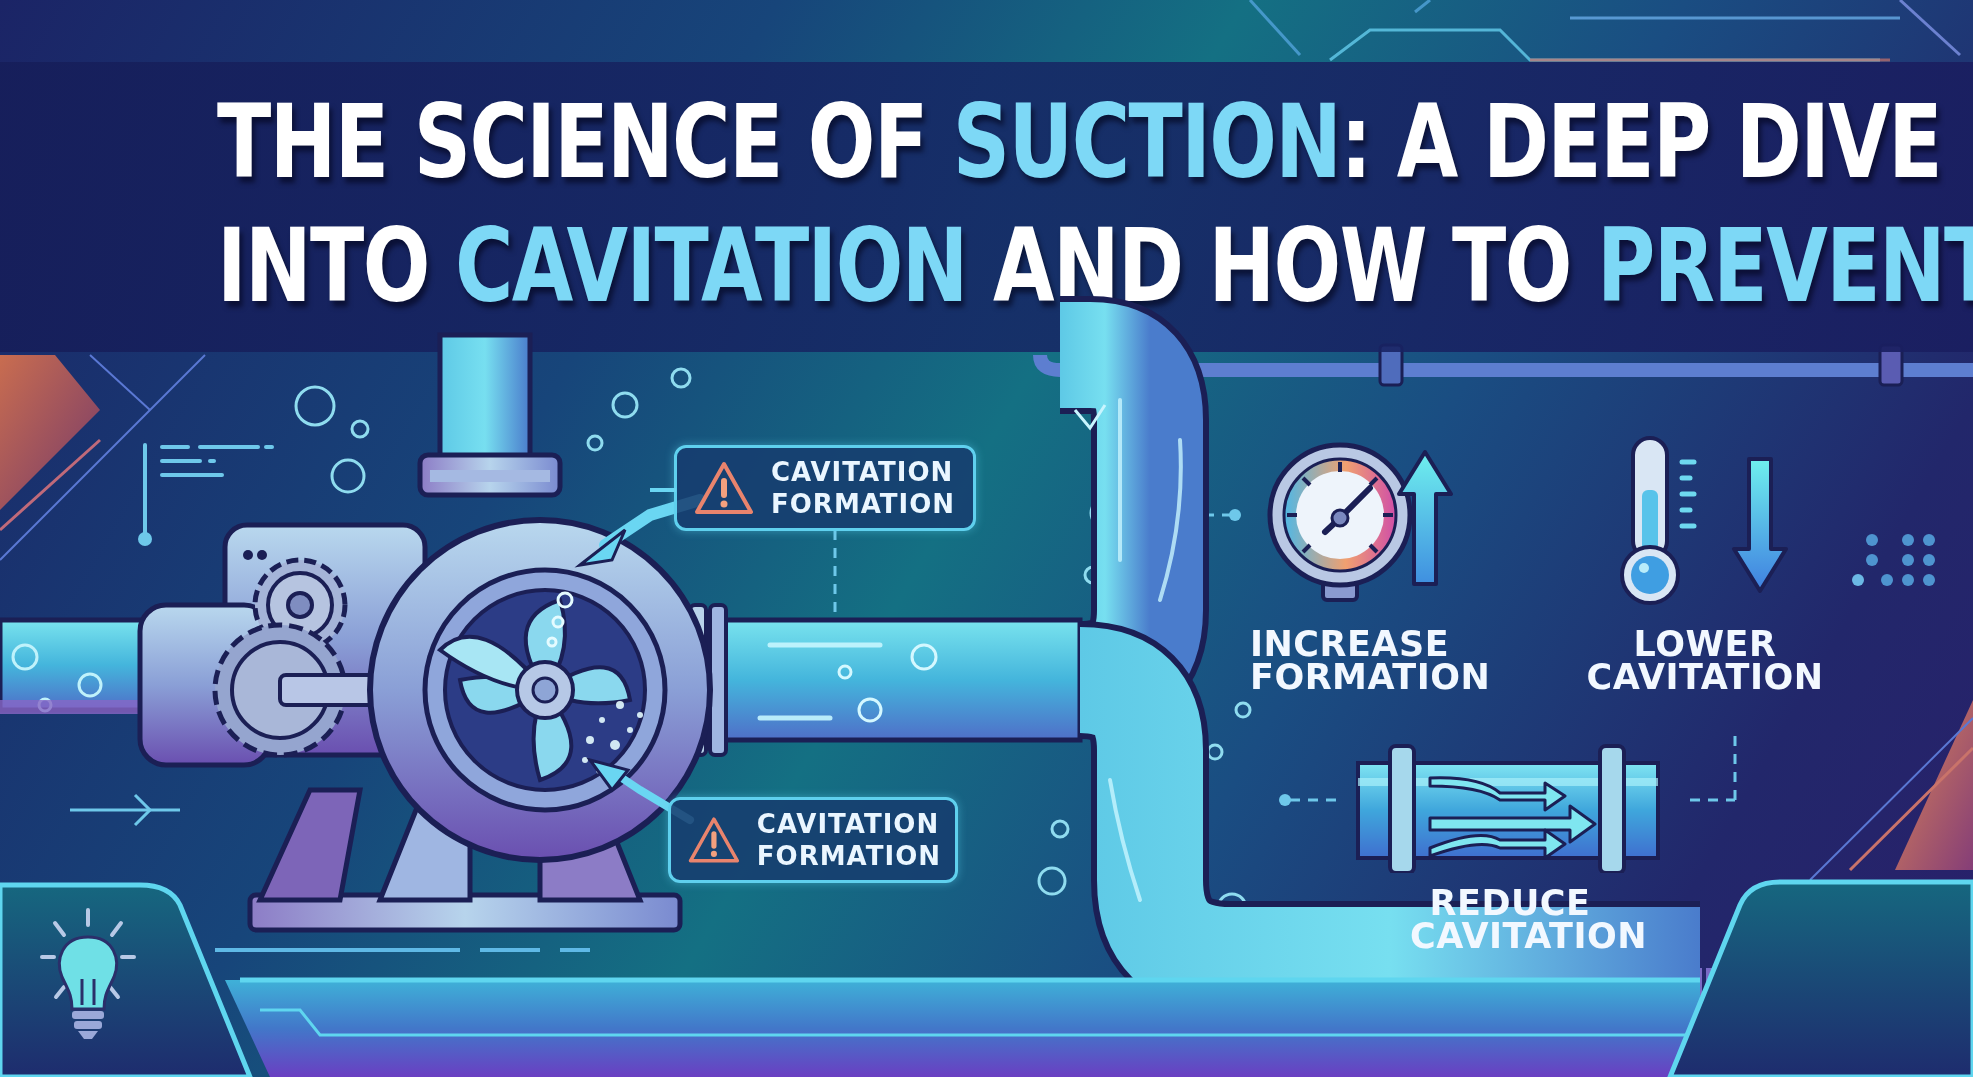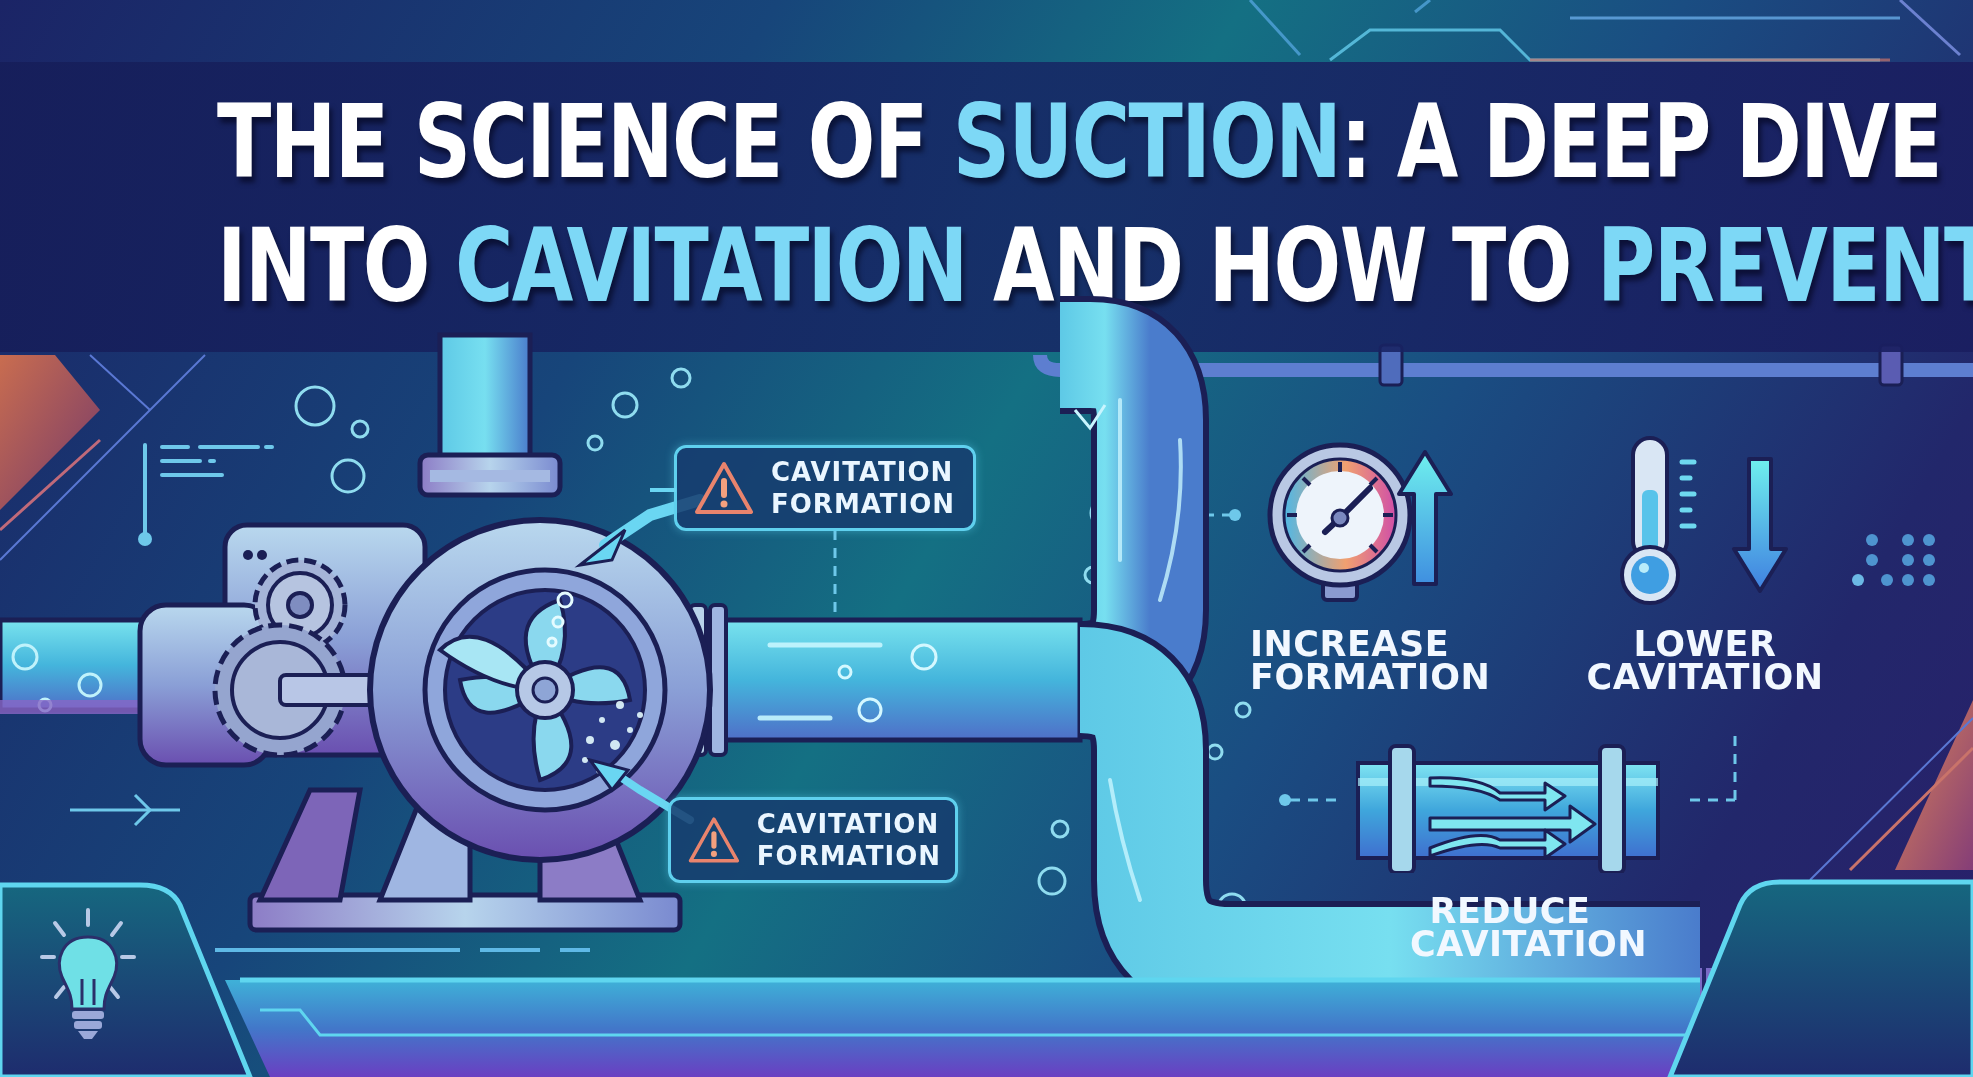--- a/index.html
+++ b/index.html
@@ -400,16 +400,16 @@
   <rect x="8" y="25" width="300" height="95" fill="url(#pipeG)" stroke="#1b1f55" stroke-width="4"></rect>
   <rect x="8" y="40" width="300" height="8" fill="#a8f0fa" opacity="0.7"></rect>
   <rect x="40" y="8" width="24" height="127" rx="6" fill="#a6d8ec" stroke="#1b1f55" stroke-width="4"></rect>
   <rect x="250" y="8" width="24" height="127" rx="6" fill="#a6d8ec" stroke="#1b1f55" stroke-width="4"></rect>
   <g fill="#7fe6f0" stroke="#1b1f55" stroke-width="3" stroke-linejoin="round">
     <path d="M80,40 Q130,38 150,55 L195,55 L195,45 L215,58 L195,72 L195,62 L150,62 Q130,48 80,48 Z"></path>
     <path d="M80,80 L220,80 L220,68 L245,86 L220,104 L220,92 L80,92 Z"></path>
     <path d="M80,120 Q130,100 150,112 L195,112 L195,102 L215,116 L195,130 L195,120 L150,120 Q130,110 80,128 Z" transform="translate(0,-10)"></path>
   </g>
 </svg>
-<div class="tip-label" style="left:1410px;top:887px;width:200px;margin-top:8px;">
+<div class="tip-label" style="left:1410px;top:887px;width:200px;">
   <span>REDUCE</span>
   <span>CAVITATION</span>
 </div>
 
 </body></html>

